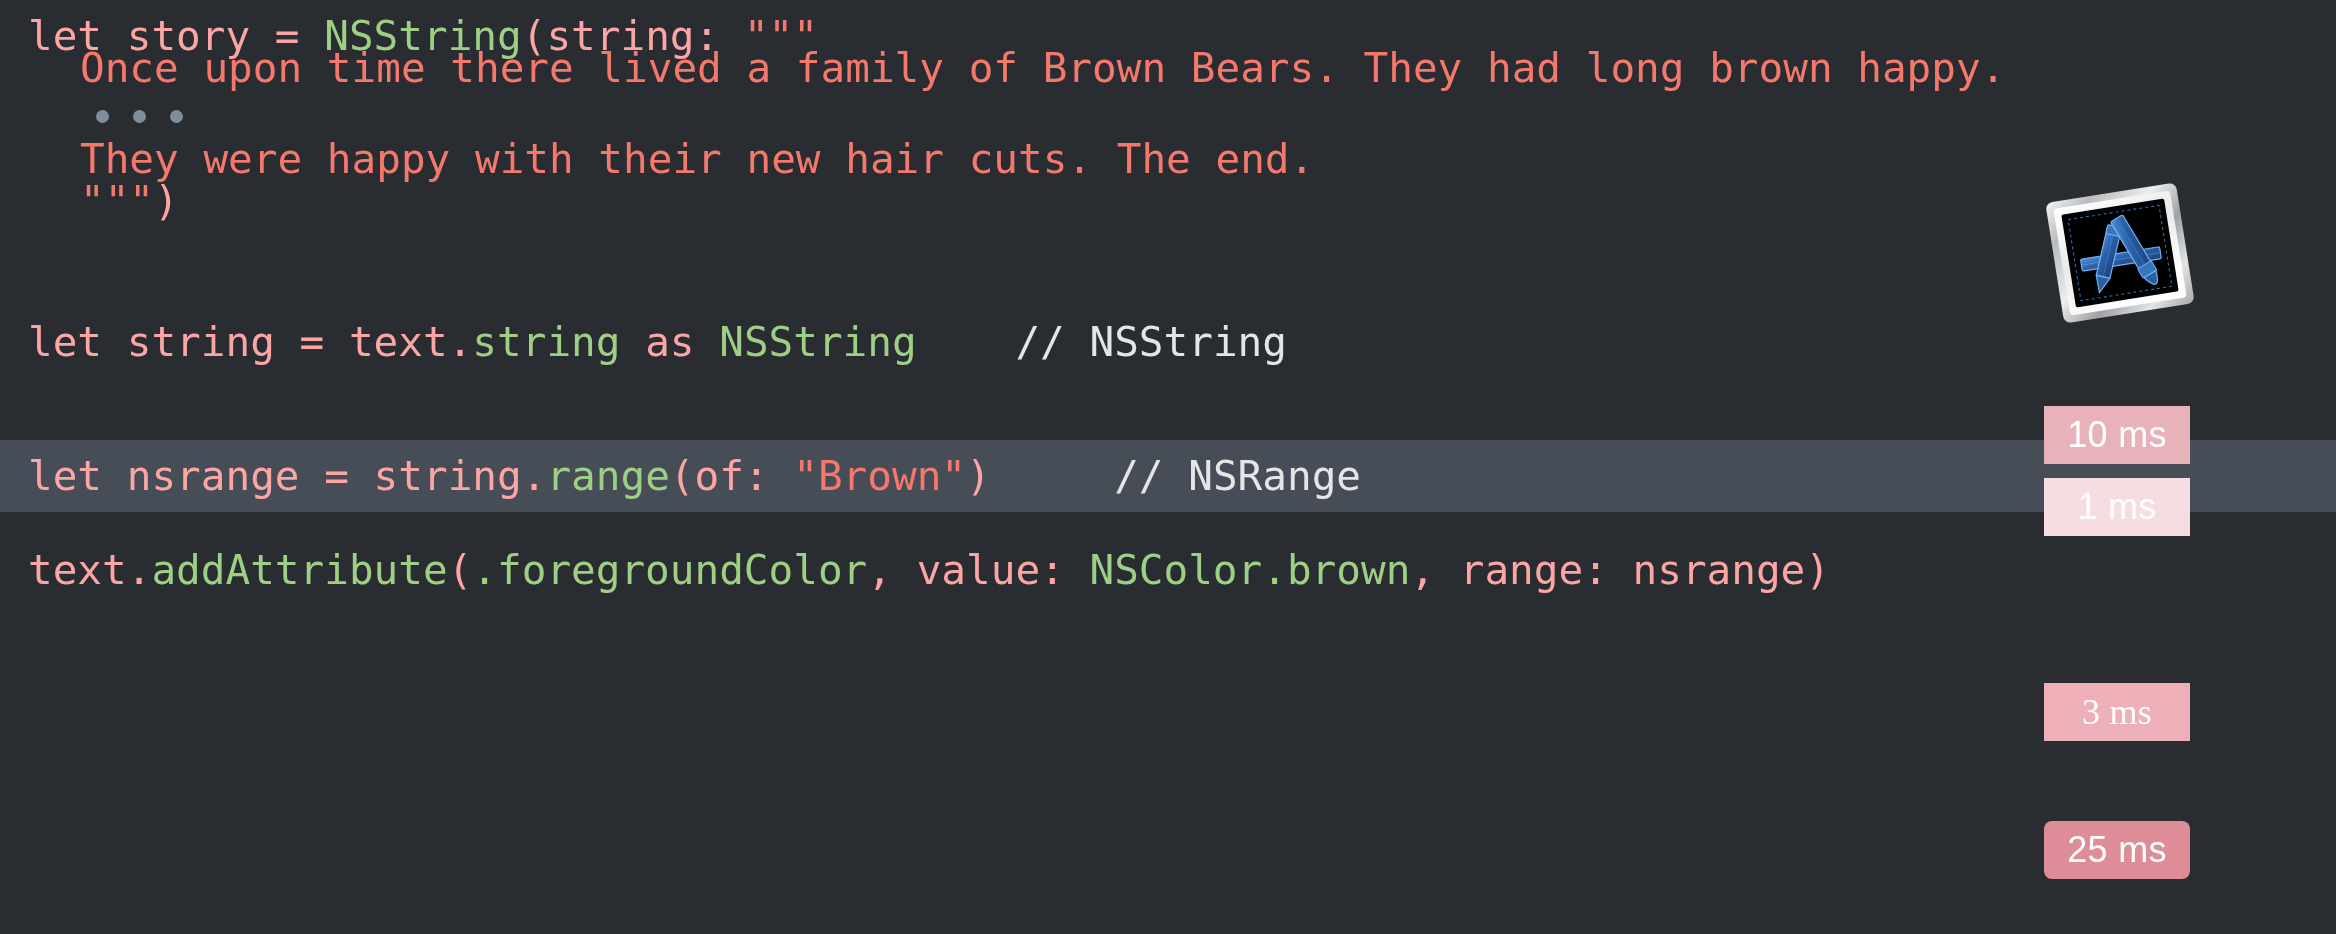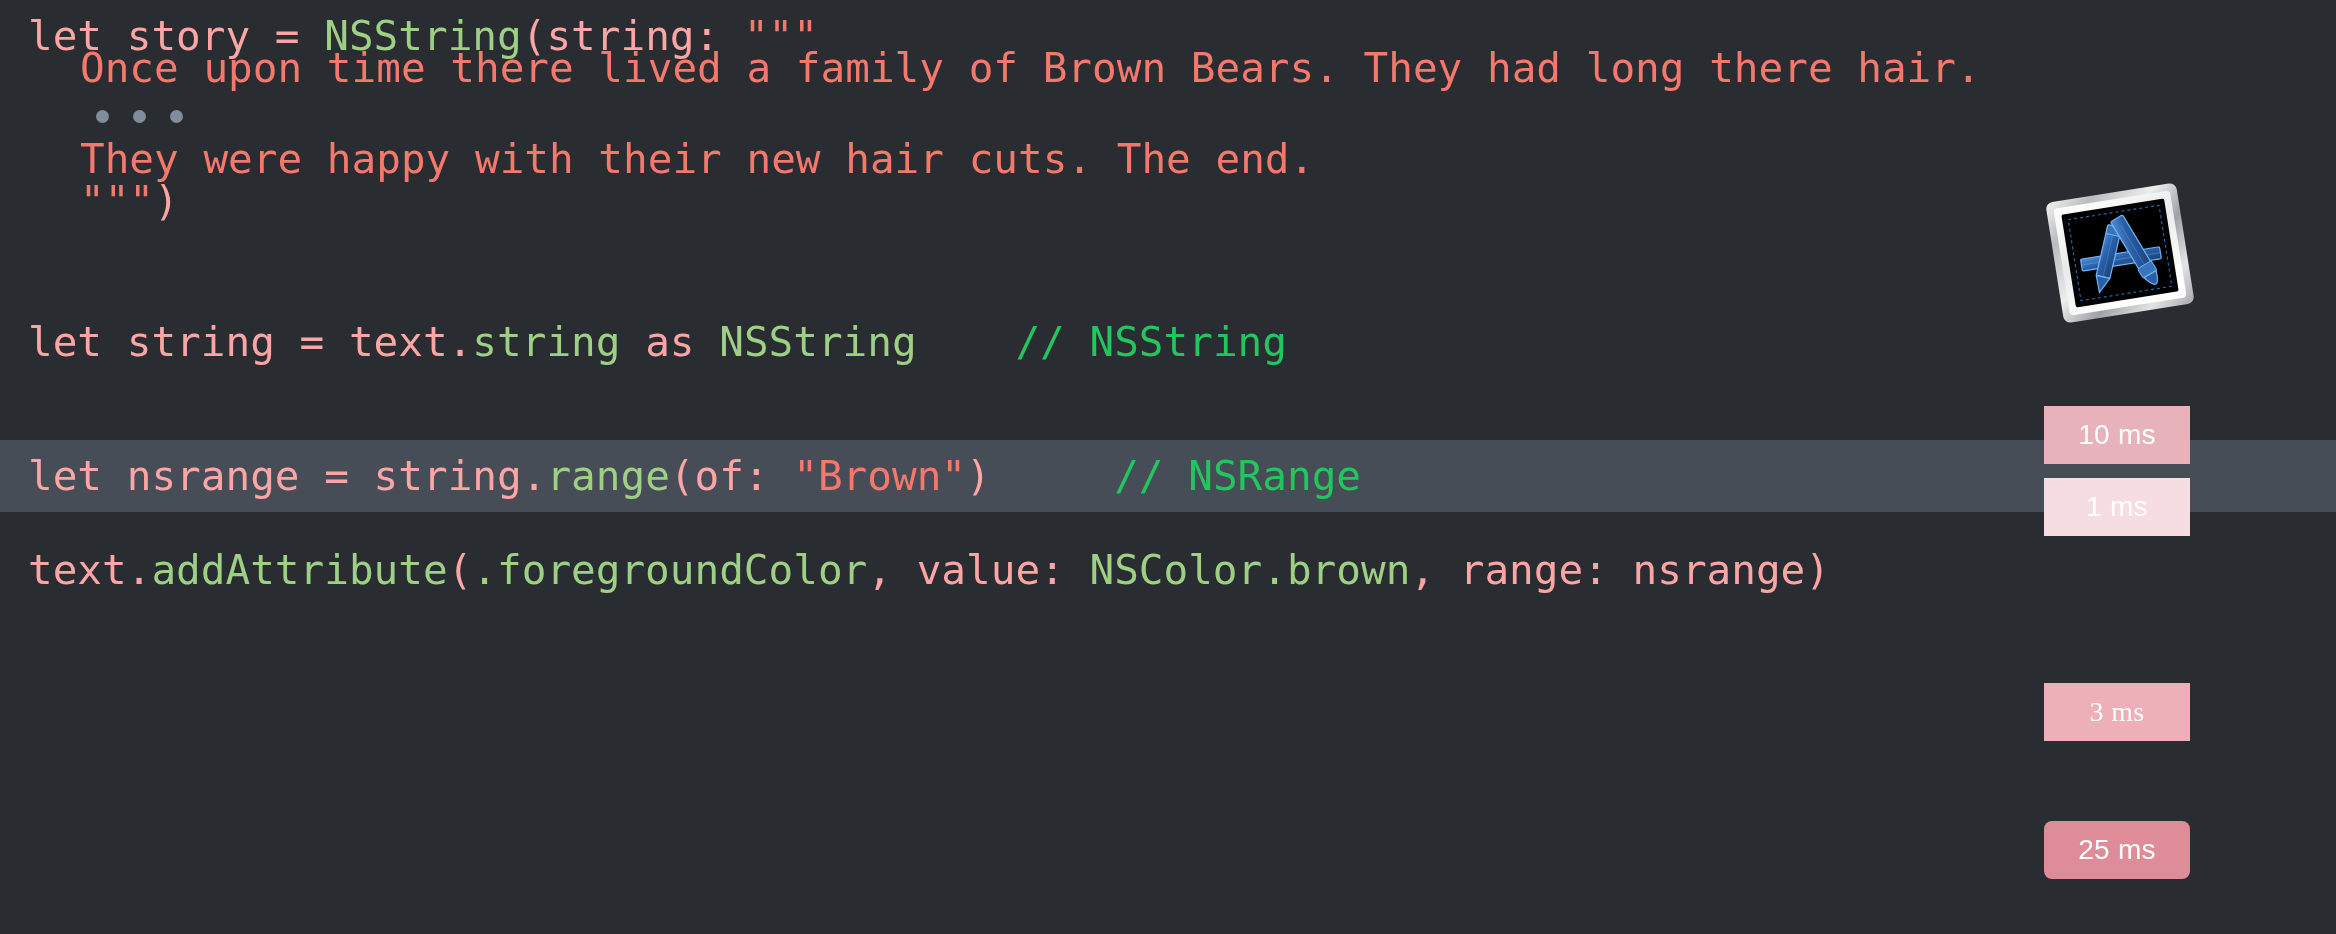--- a/index.html
+++ b/index.html
@@ -43,21 +43,21 @@
 
   .line.highlighted {
     background: #464d57;
   }
 
   
   .tok-keyword  { color: #fca5a5; }
   .tok-plain    { color: #fca5a5; }
   .tok-type     { color: #9dcf84; }
   .tok-string   { color: #f4796c; }
-  .tok-comment  { color: #22c55e; text-align: center; }
+  .tok-comment  { color: #e5e5e5; text-align: center; }
 
   
   .fold-ellipsis {
     position: absolute;
     display: flex;
     gap: 24px;
     align-items: center;
   }
   .fold-ellipsis .dot {
     width: 13px;
@@ -68,21 +68,21 @@
 
   
   .badge {
     position: absolute;
     height: 58px;
     display: flex;
     align-items: center;
     justify-content: center;
     color: #ffffff;
     font-family: "Liberation Sans", sans-serif;
-    font-size: 28px;
+    font-size: 36px;
     letter-spacing: 0.3px;
     padding: 0 22px;
     min-width: 146px;
   }
 
   
   .xcode-icon {
     position: absolute;
     width: 165px;
     height: 150px;
@@ -92,21 +92,21 @@
 </head>
 <body>
 
 <div id="editor">
 
   <div class="line" style="top:0px;">
     <span class="code"><span class="tok-keyword">let</span><span class="tok-plain"> story </span><span class="tok-plain">= </span><span class="tok-type">NSString</span><span class="tok-plain">(</span><span class="tok-plain">string: </span><span class="tok-string">"""</span></span>
   </div>
 
   <div class="line" style="top:32px;">
-    <span class="code tok-string" style="padding-left:80px;">Once upon time there lived a family of Brown Bears. They had long there hair.</span>
+    <span class="code tok-string" style="padding-left:80px;">Once upon time there lived a family of Brown Bears. They had long brown happy.</span>
   </div>
 
   <div class="fold-ellipsis" style="left:96px; top:110px;">
     <span class="dot"></span>
     <span class="dot"></span>
     <span class="dot"></span>
   </div>
 
   <div class="line" style="top:123px;">
     <span class="code tok-string" style="padding-left:80px;text-align:right;">They were happy with their new hair cuts. The end.</span>

